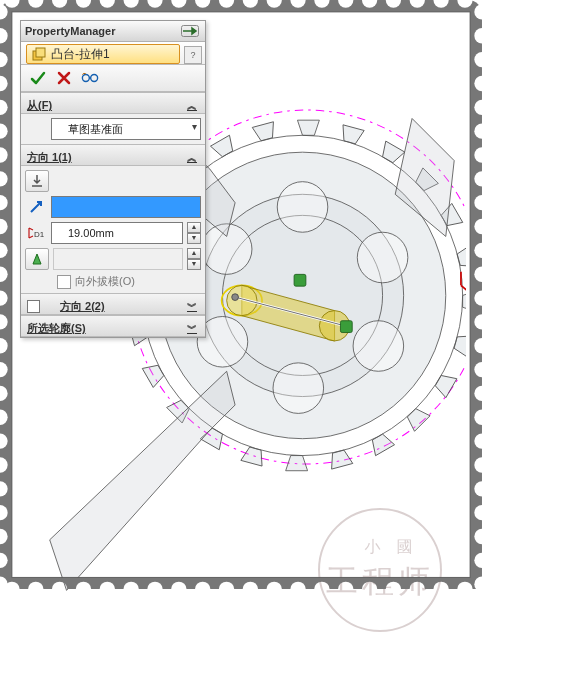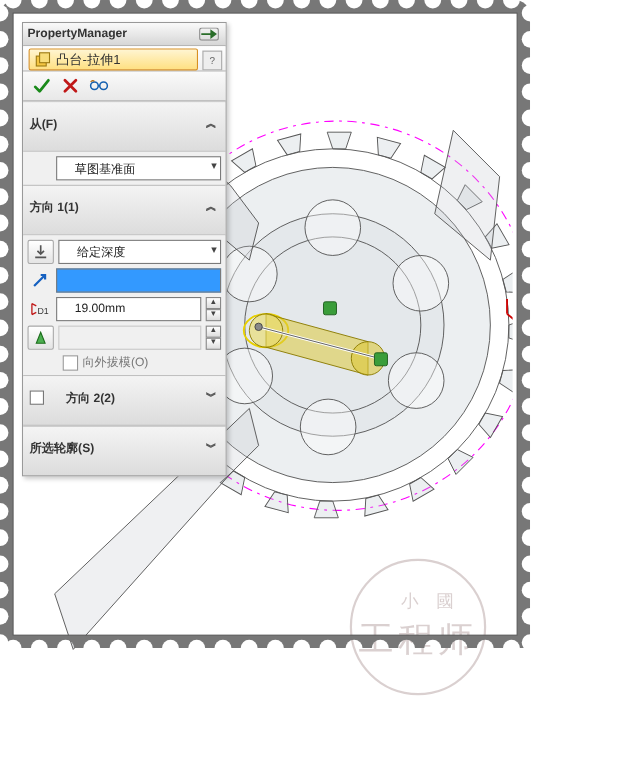--- a/index.html
+++ b/index.html
@@ -41,21 +41,21 @@
   .feature-name { flex:1; margin:0 2px; height:18px; background:linear-gradient(#fff5d2,#ffe082); border:1px solid var(--header-active-border); border-radius:2px; display:flex; align-items:center; padding:0 4px; color:#333; }
   .feature-name .ficon { width:16px; height:16px; margin-right:4px; }
   .feature-nav { width:16px; height:16px; margin-left:2px; border:1px solid #aaa; background:#eee; display:flex; align-items:center; justify-content:center; color:#666; font-size:9px;}
 
   .action-row { height:26px; display:flex; align-items:center; gap:8px; padding:0 8px; background:linear-gradient(#fafafa,#e8e8e8); border-bottom:1px solid #bbb; }
   .action-row span { width:18px; height:18px; display:flex; align-items:center; justify-content:center; }
 
   .scroll-body { max-height:340px; overflow:hidden; }
 
   .section { border-top:1px solid #bbb; }
-  .section-h { height:20px; background:linear-gradient(var(--section-header-grad-a),var(--section-header-grad-b)); display:flex; align-items:flex-start; padding:12px 6px; font-weight:bold; font-size:11px; color:#333; border-bottom:1px solid #bbb;}
+  .section-h { height:20px; background:linear-gradient(var(--section-header-grad-a),var(--section-header-grad-b)); display:flex; align-items:flex-end; padding:0 6px; font-weight:bold; font-size:11px; color:#333; border-bottom:1px solid #bbb;text-decoration:underline;}
   .section-h .sp { flex:1; }
   .chev { width:14px; height:14px; display:flex; align-items:center; justify-content:center; color:#555; font-size:10px; }
   .section-body { padding:4px 4px; background:#f0f0f0; display:flex; flex-direction:column; gap:4px; }
 
   .row { display:flex; align-items:center; gap:4px; min-height:22px; }
   .row .icon { width:22px; height:20px; display:flex; align-items:center; justify-content:center; flex:none; }
   .row .field { flex:1; height:20px; background:var(--input-bg); border:1px solid #7a7a7a; display:flex; align-items:center; padding:0 16px; font-size:11px; color:#222; position:relative;}
   .row .field.sel { background:var(--input-sel); color:#fff; }
   .row .field.dd::after { content:"▾"; position:absolute; right:3px; top:2px; color:#444; font-size:10px;}
   .row .spin { width:14px; display:flex; flex-direction:column; }
@@ -224,23 +224,20 @@
             <span class="sp"></span>
           <span class="chev">︽</span>
         </div>
         <div class="section-body">
           <div class="row">
             <span class="icon btn-ghost">
               <svg width="16" height="16" viewBox="0 0 16 16">
                   <path d="M8 2v8M5 7l3 3 3-3M3 13h10" stroke="#555" stroke-width="1.5" fill="none"></path>
                 </svg>
             </span>
-            <div class="field dd">
-              <span>给定深度</span>
-            </div>
           </div>
           <div class="row">
             <span class="icon">
               <svg width="16" height="16" viewBox="0 0 16 16">
                   <path d="M3 13L13 3M9 3h4v4" stroke="#1560c0" stroke-width="2" fill="none"></path>
                 </svg>
             </span>
             <div class="field sel">
               <span></span>
             </div>

